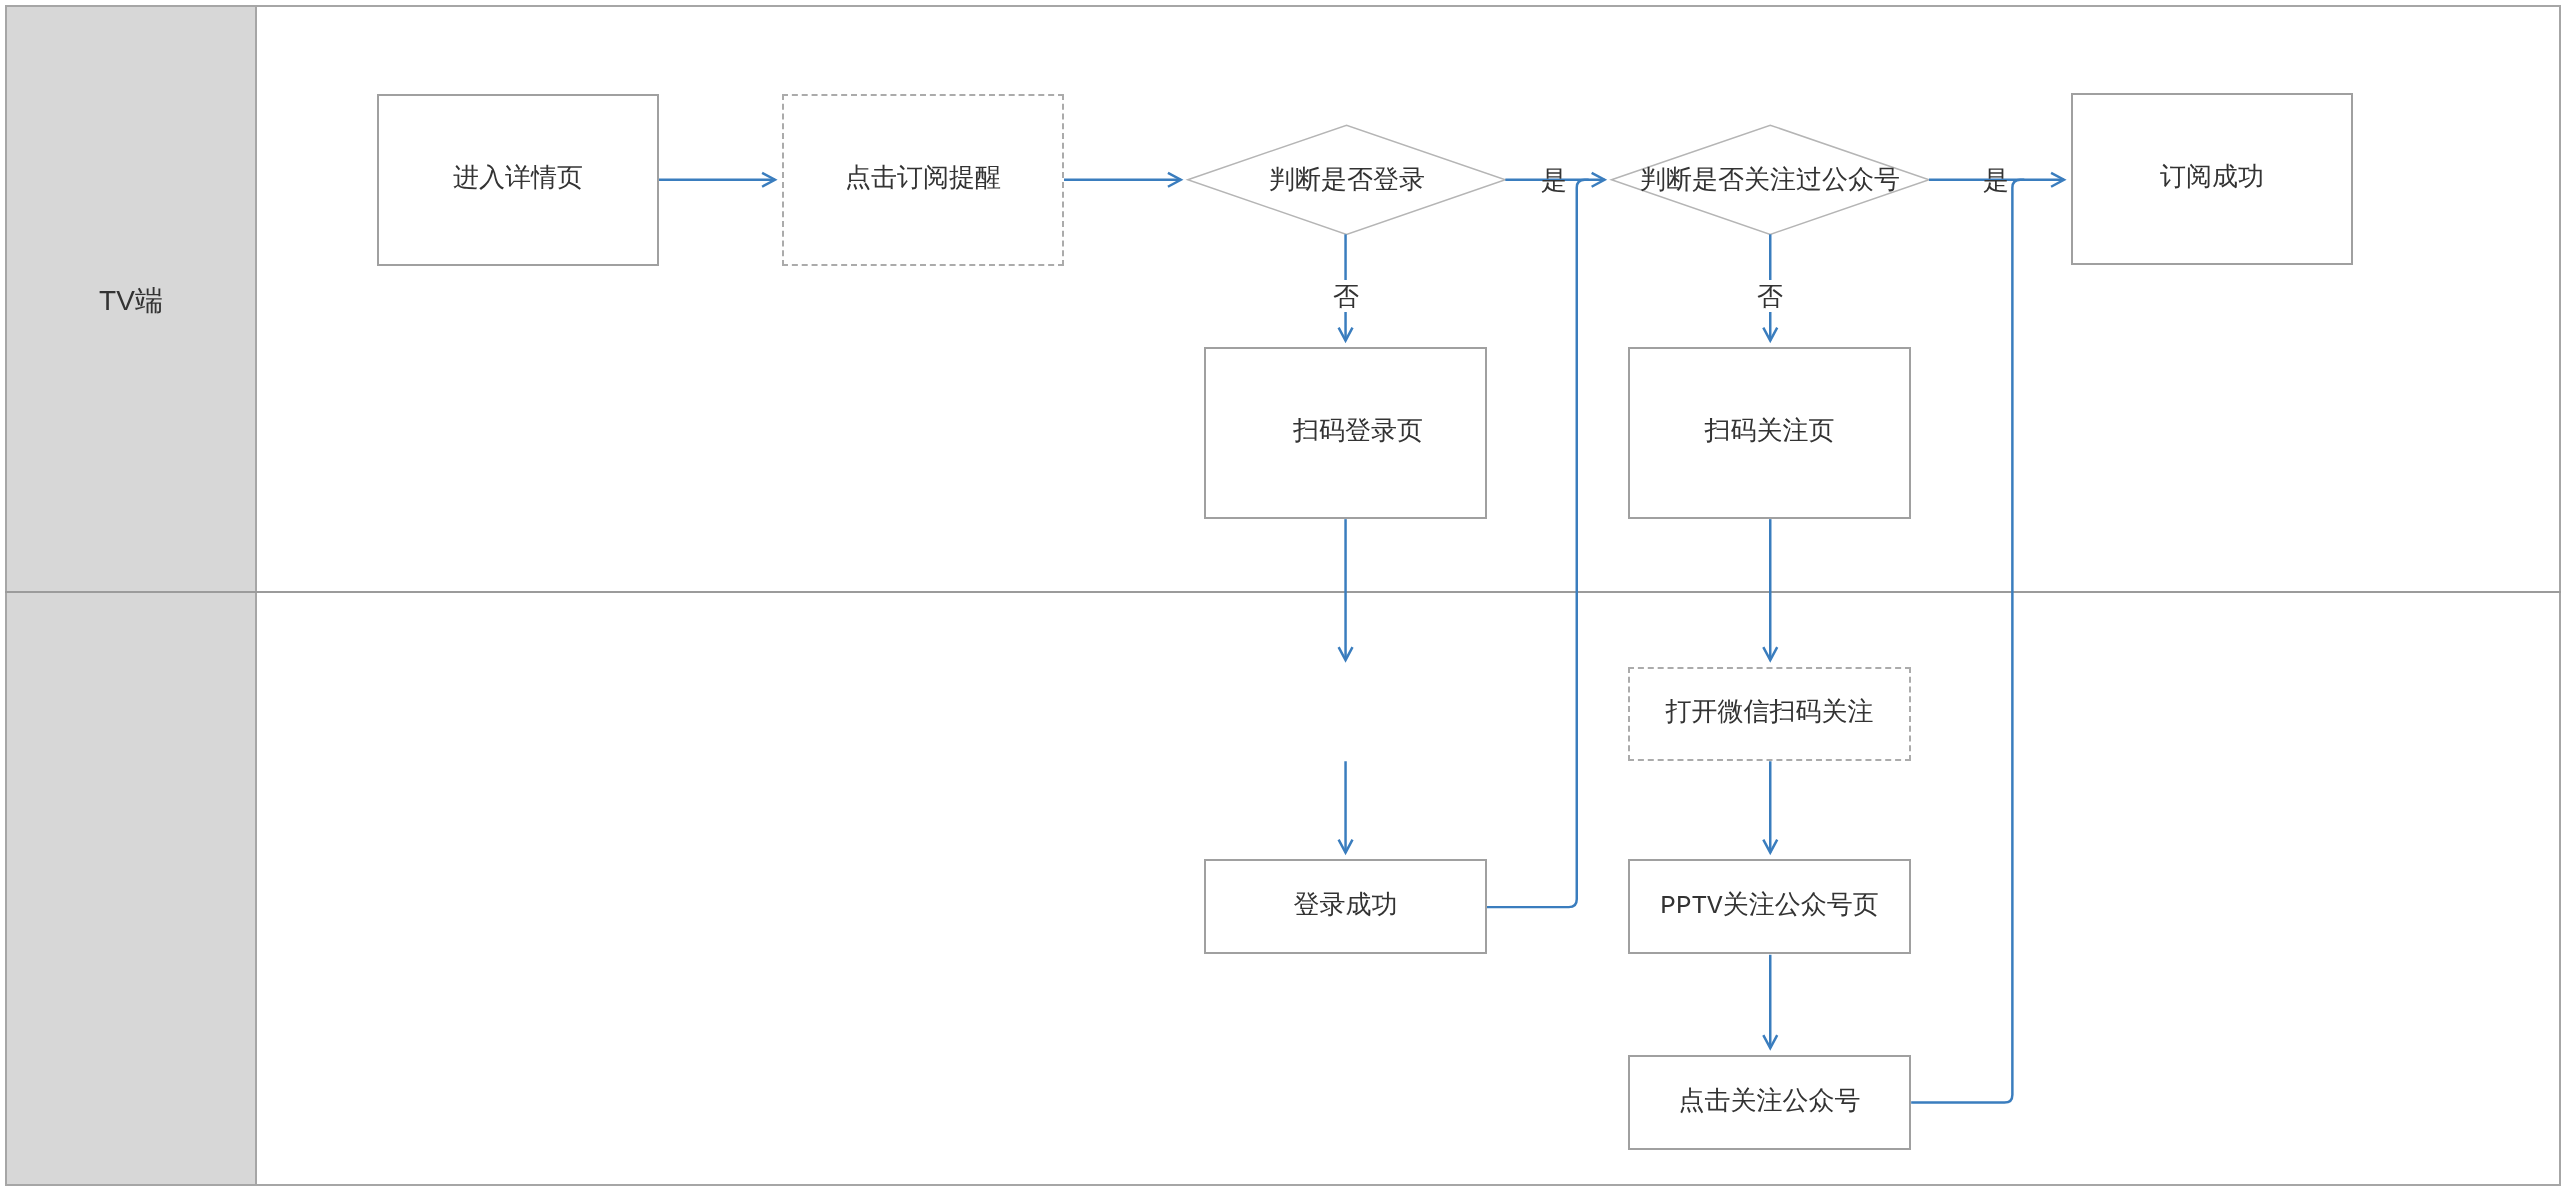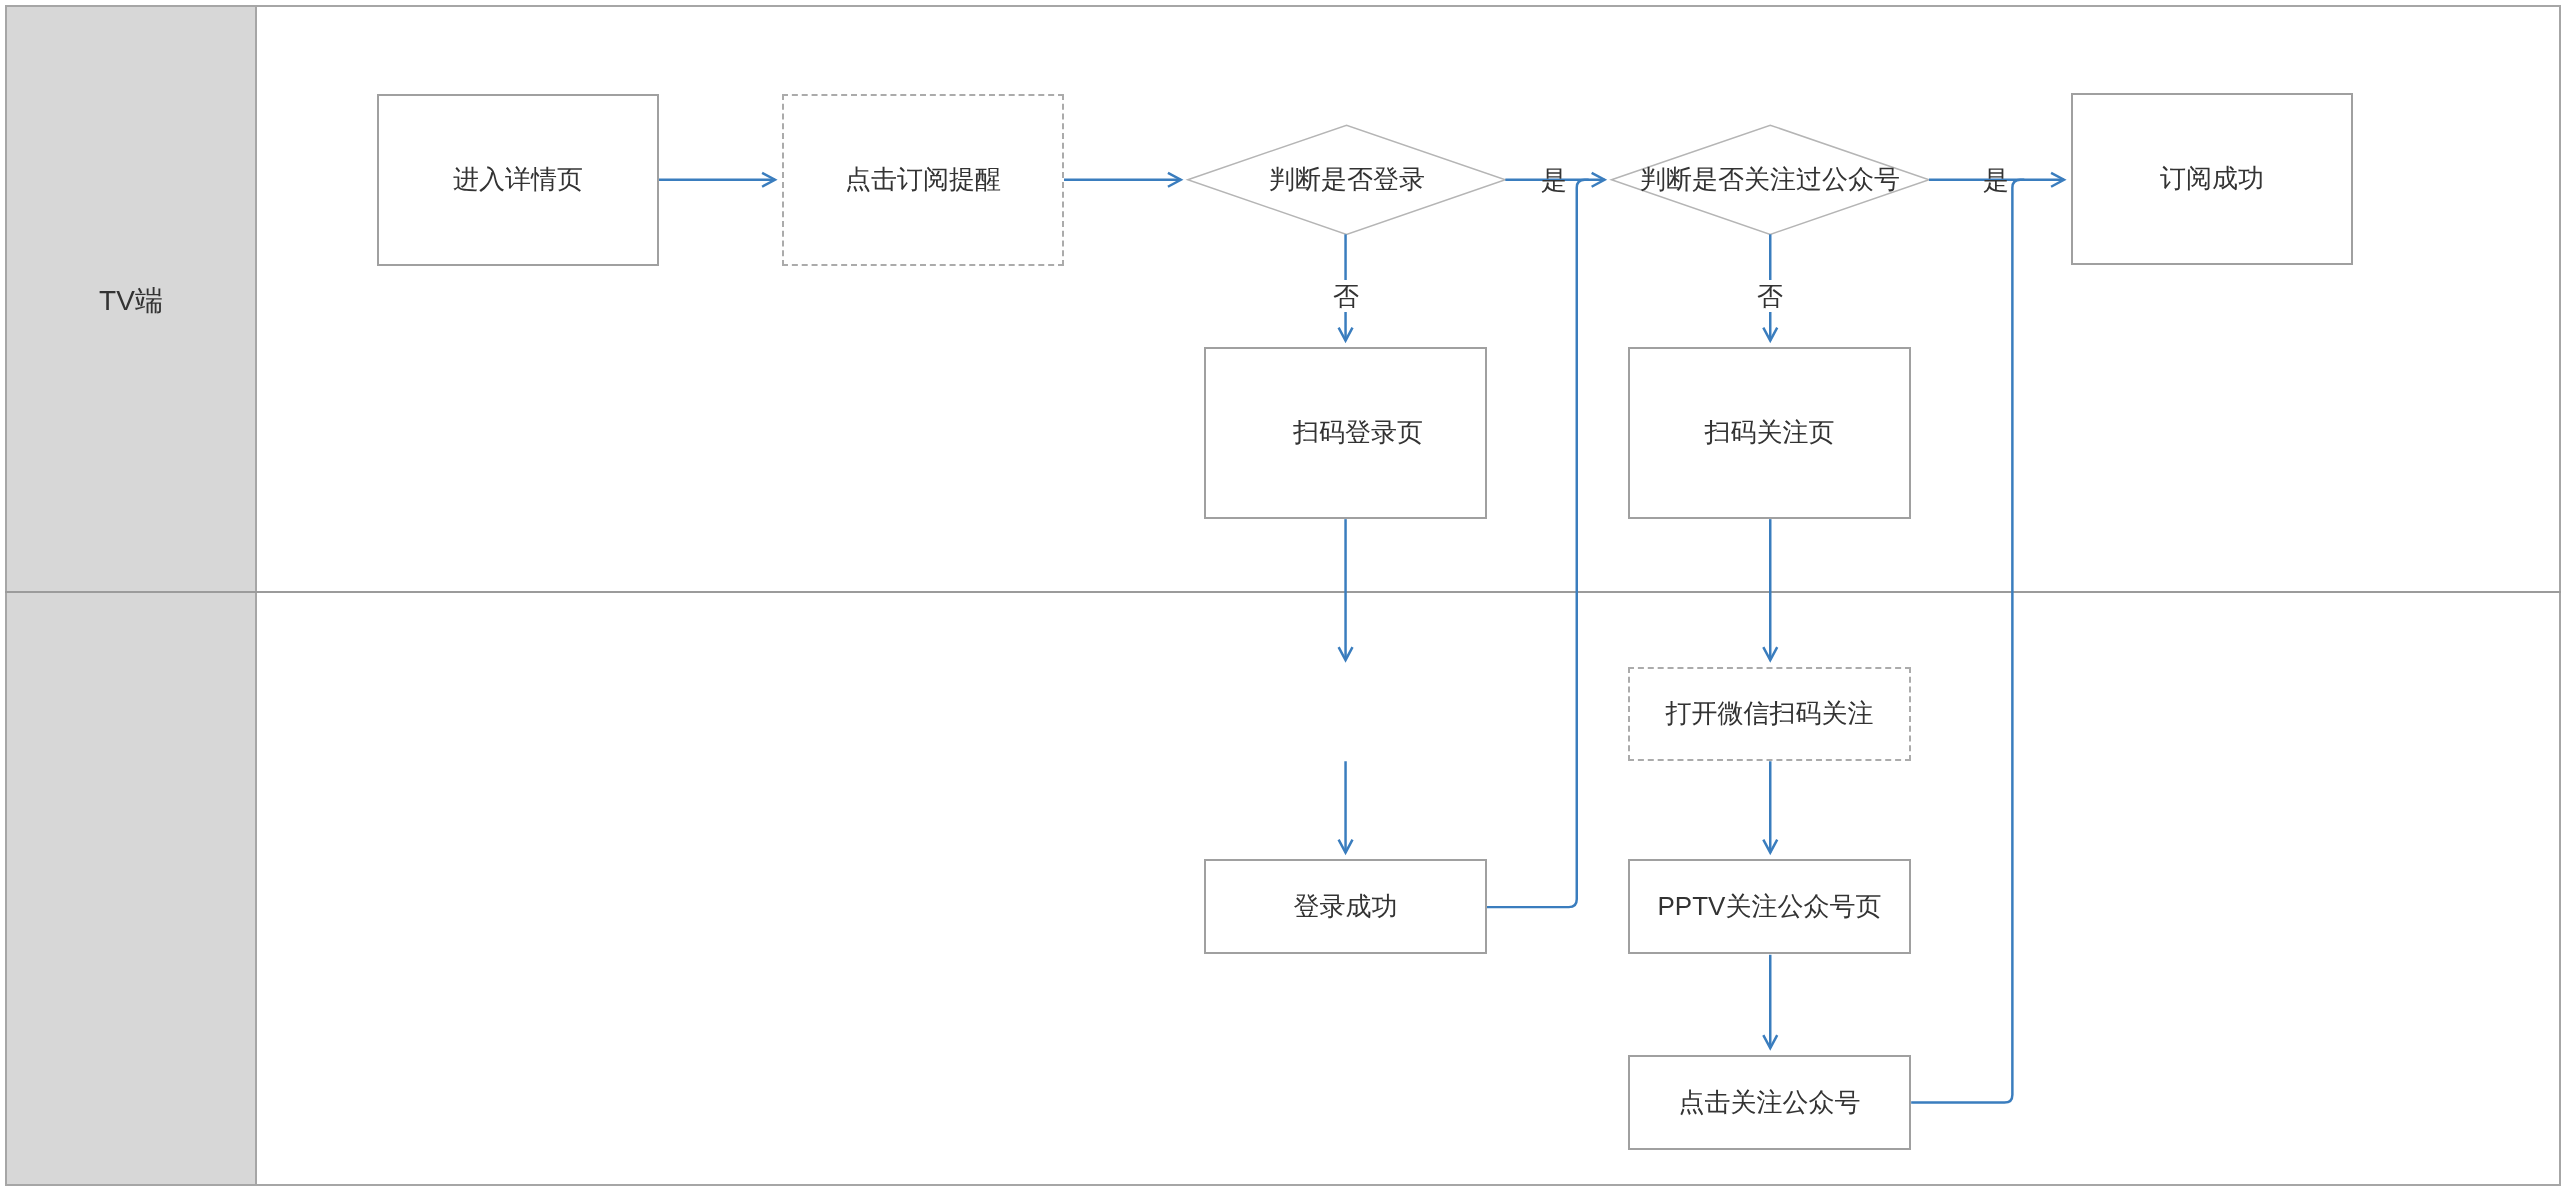--- a/index.html
+++ b/index.html
@@ -24,21 +24,21 @@
   .lane-cell.tv{height:587px;}
   .lane-cell.mobile{flex:1;}
   .lane-divider{
     position:absolute;left:5px;top:591px;width:2556px;height:2px;
     background:#9b9b9b;
   }
   .connectors{position:absolute;left:0;top:0;width:2576px;height:1203px;}
   .node{
     position:absolute;display:flex;align-items:center;justify-content:center;
     background:#ffffff;border:2px solid #a0a0a0;box-sizing:border-box;
-    font-size:26px;color:#333333;text-align:center;line-height:1.3;
+    font-size:26px;color:#333333;text-align:center;line-height:1.3;font-family:Liberation Mono, monospace;
   }
   .node.dashed{border:2px dashed #ababab;}
   .diamond-label{
     position:absolute;display:flex;align-items:center;justify-content:center;
     background:transparent;border:none;font-size:26px;color:#333333;
     white-space:nowrap;
   }
   .edge-label{
     position:absolute;transform:translate(-50%,-50%);
     font-size:26px;color:#333333;line-height:1;

